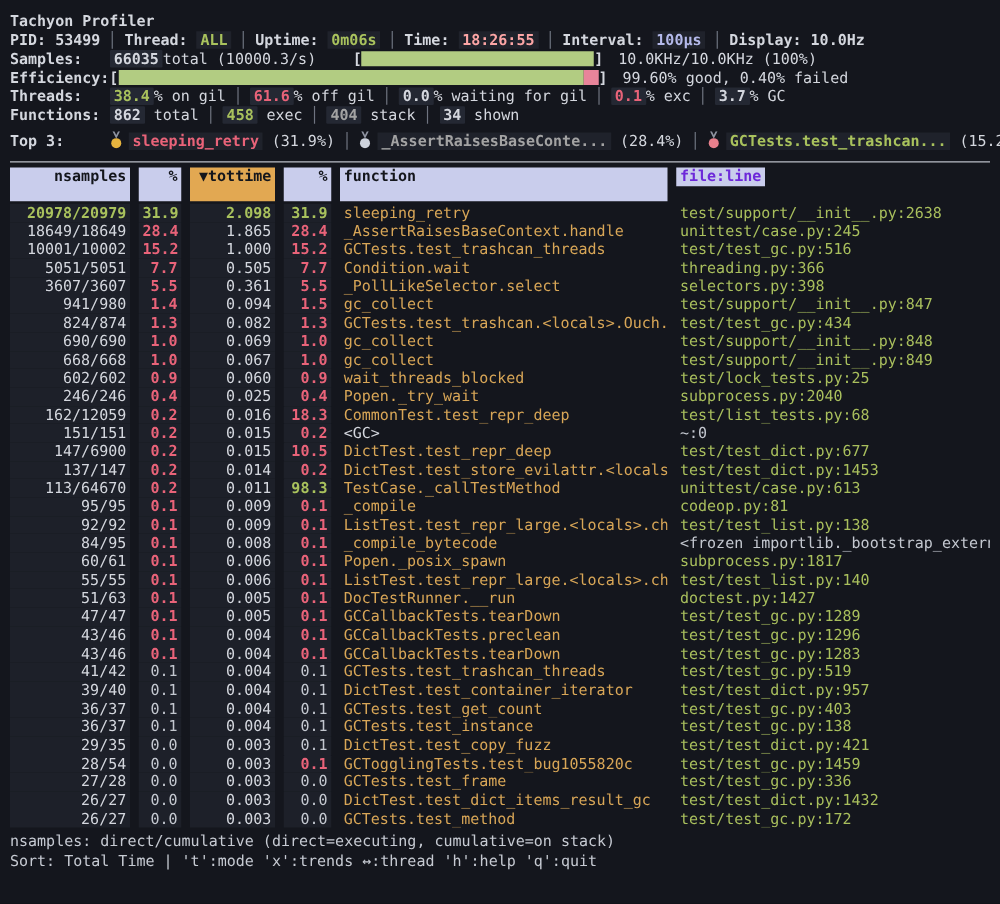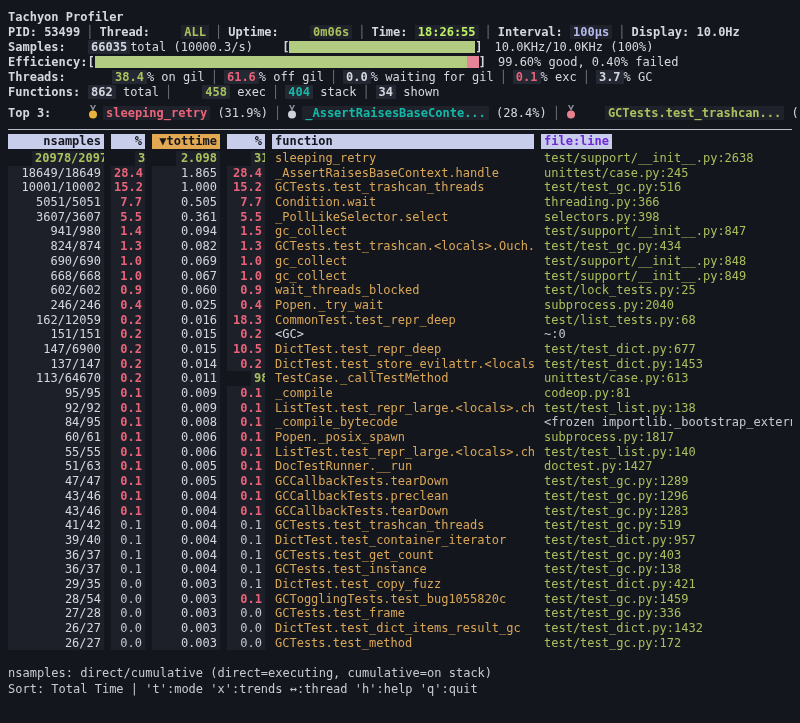--- a/index.html
+++ b/index.html
@@ -13,41 +13,41 @@
     overflow:hidden;
     box-sizing:border-box;
     padding:10px 8px 0 8px;
   }
   .line{height:15px;line-height:15px;white-space:nowrap;}
   .bold{font-weight:bold;}
   .sep{color:#6f7480;padding:0 6px;}
   .lbl{display:inline-block;width:80px;}
   .c-n{color:#d4d7de;}
   .c-d{color:#c3c7cf;}
-  .c-g{color:#a9c25d;font-weight:bold;margin-left:24px;}
+  .c-g{color:#a9c25d;font-weight:bold;}
   .c-r{color:#e96379;font-weight:bold;}
   .c-a{color:#d8a657;}
-  .c-ab{color:#14b8a6;font-weight:bold;}
-  .c-o{color:#bef264;font-weight:bold;}
+  .c-ab{color:#a3a3a3;font-weight:bold;}
+  .c-o{color:#fca5a5;font-weight:bold;}
   .c-l{color:#b4b9ea;font-weight:bold;}
   .c-f{color:#a9bf5d;}
   .chip{background:#242833;padding:0 3px;border-radius:1px;}
   .chip2{background:#1f222b;padding:0 3px;}
   
   .bracket{color:#d4d7de;font-weight:bold;}
   .bar{display:inline-block;height:12px;vertical-align:-2px;background:#14161d;font-size:0;}
   .bar .fill-good{display:inline-block;height:100%;background:#b2cc82;}
   .bar .fill-bad{display:inline-block;height:100%;background:#e8849a;}
   
   .top3{margin-top:4px;height:18px;line-height:18px;}
   .medal{display:inline-block;margin-right:5px;vertical-align:-2px;}
   .rule{border:0;border-top:1px solid #b9bdc6;margin:7px 0 4px 0;}
   
   .tgrid{display:grid;grid-template-columns:96px 34px 68px 38px 262px 1fr;column-gap:7px;}
-  .thead{height:15px;line-height:15px;margin-bottom:2px;}
+  .thead{height:27px;line-height:15px;margin-bottom:2px;}
   .th{background:#c9cdec;color:#14161c;font-weight:bold;padding:0 3px;box-sizing:border-box;}
   .th.sorted{background:#e2a852;}
   .th.num{text-align:right;}
   .th.file-h{background:none;padding:0;}
   .th.file-h span{background:#c9cdec;color:#6d28d9;padding:0 3px;display:inline-block;}
   .tbody{grid-auto-rows:14.7px;line-height:14.7px;}
   .tcell{white-space:nowrap;overflow:hidden;padding:0 3px;box-sizing:border-box;}
   .tcell.col1,.tcell.col2,.tcell.col3,.tcell.col4{background:#1d2029;text-align:right;}
   .footer{position:absolute;left:8px;bottom:26px;color:#c6cad2;}
   .footer .line{height:16px;line-height:16px;}

